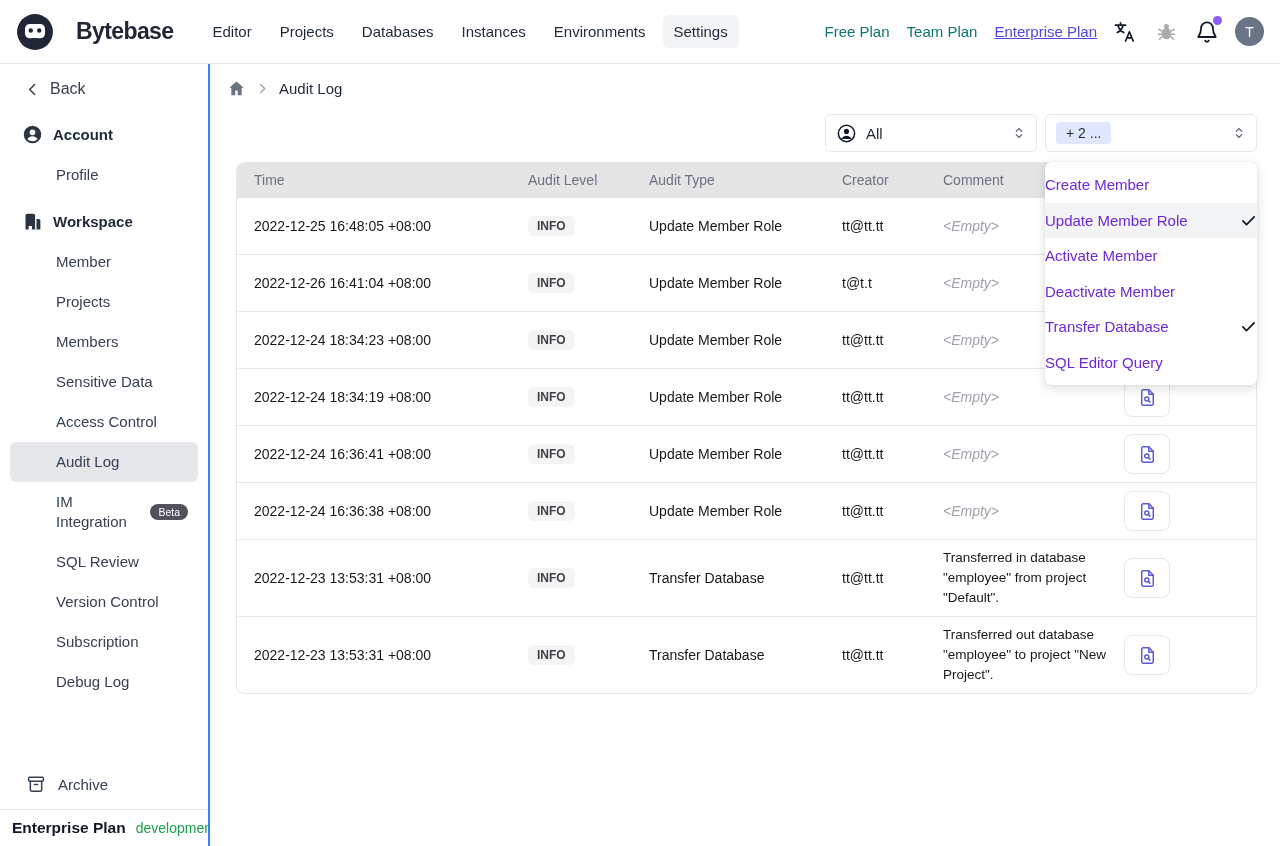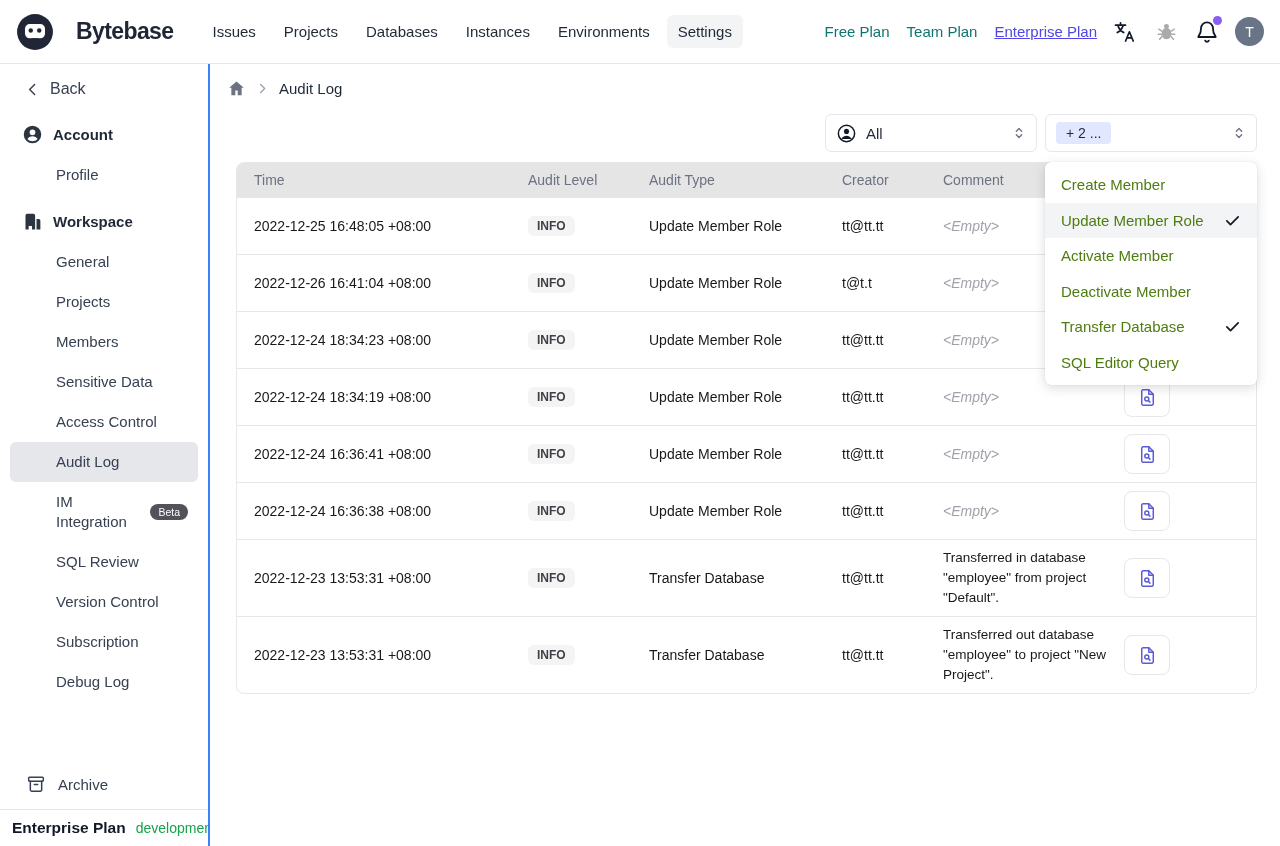--- a/index.html
+++ b/index.html
@@ -78,41 +78,41 @@
   .comment-cell.empty { font-style:italic; color:#a1a1aa; font-size:14px; }
   .action-cell { padding-left:10px; }
   .view-btn { width:46px; height:40px; border:1px solid #e5e7eb; border-radius:8px;
     background:#fff; display:flex; align-items:center; justify-content:center; cursor:pointer; }
 
   
   .type-menu { position:absolute; top:98px; right:23px; width:212px; background:#fff;
     border-radius:6px; box-shadow:0 3px 12px rgba(0,0,0,.14), 0 0 1px rgba(0,0,0,.18);
     padding:5px 0; z-index:30; }
   .menu-item { height:35.5px; display:flex; align-items:center; justify-content:space-between;
-    padding:0 16px; font-size:15px; color:#4d7c0f; cursor:pointer; }
+    padding:0 0; font-size:15px; color:#6d28d9; cursor:pointer; }
   .menu-item.highlighted { background:#f3f4f6; }
   .menu-check { display:flex; color:#111827; }
 </style>
 </head>
 <body>
 
 <div class="navbar">
   <div class="logo">
     <svg class="logo-mark" viewBox="0 0 36 36">
       <circle cx="18" cy="18" r="17" fill="#212636"></circle>
       <rect x="8.5" y="10.5" width="19" height="13.5" rx="4.5" fill="#fff"></rect>
       <circle cx="14" cy="16.6" r="2.1" fill="#212636"></circle>
       <circle cx="22" cy="16.6" r="2.1" fill="#212636"></circle>
       <path d="M14.8 24 h6.4 v2.6 a3.2 3.2 0 0 1 -6.4 0 z" fill="#212636"></path>
     </svg>
     <span class="logo-text">Bytebase</span>
   </div>
   <div class="nav-links">
 
-      <div class="nav-link">Issues</div>
+      <div class="nav-link">Editor</div>
 
       <div class="nav-link">Projects</div>
 
       <div class="nav-link">Databases</div>
 
       <div class="nav-link">Instances</div>
 
       <div class="nav-link">Environments</div>
 
       <div class="nav-link active">Settings</div>
@@ -175,21 +175,21 @@
 
     <div class="section-heading">
       <svg width="21" height="21" viewBox="0 0 24 24" fill="#2b3440">
         <path d="M4 21V5a2 2 0 0 1 2-2h7a2 2 0 0 1 2 2v16h-3.6v-3.8h-3.8V21H4zm3.3-14.6h2.2v2.2H7.3v-2.2zm4.2 0h2.2v2.2h-2.2v-2.2zm-4.2 4.2h2.2v2.2H7.3v-2.2zm4.2 0h2.2v2.2h-2.2v-2.2zM16.6 21V9h2.4a2 2 0 0 1 2 2v10h-4.4z"></path>
       </svg>
       <span>Workspace</span>
     </div>
     <div>
 
         <div class="side-item">
-          <span>General</span>
+          <span>Member</span>
 
         </div>
 
         <div class="side-item">
           <span>Projects</span>
 
         </div>
 
         <div class="side-item">
           <span>Members</span>

